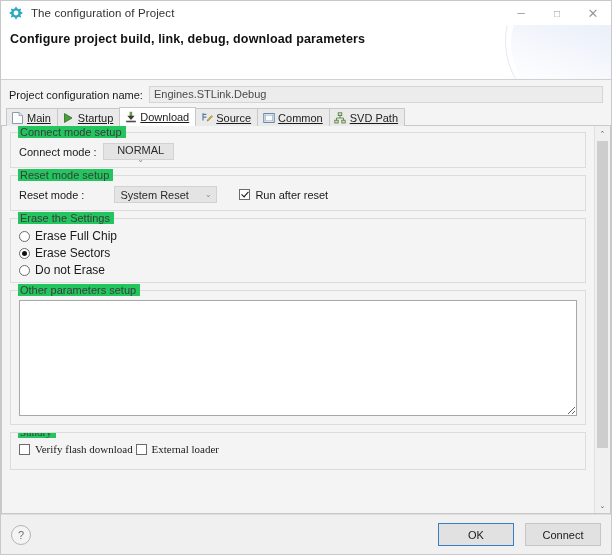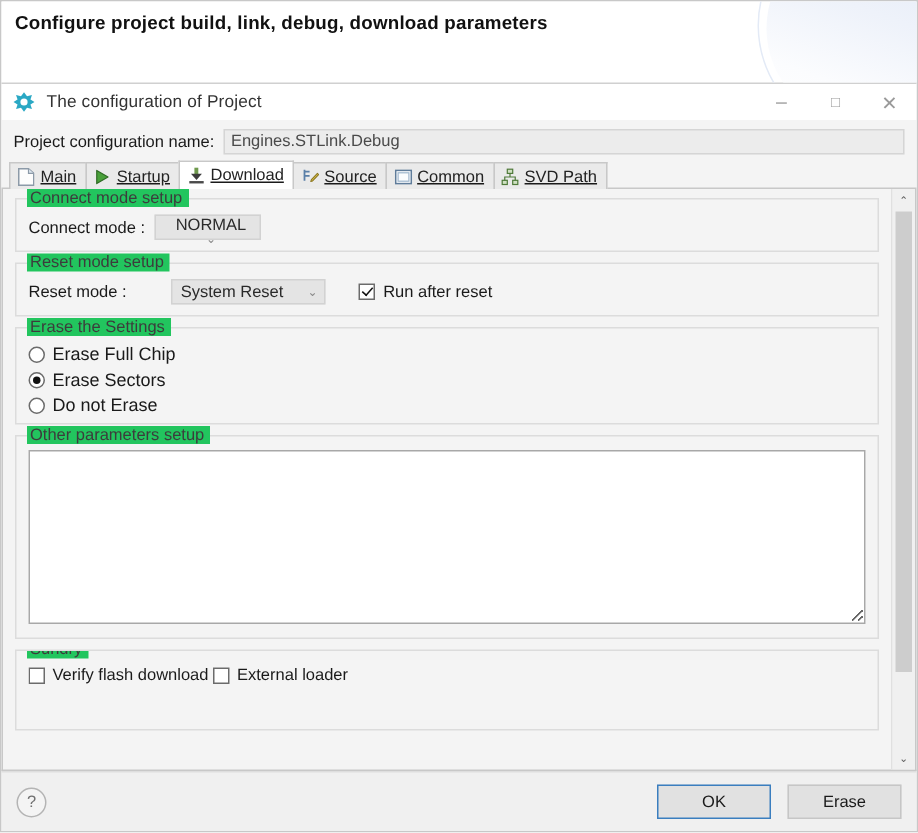--- a/index.html
+++ b/index.html
@@ -295,21 +295,21 @@
   
   .ta {
     width: 100%;
     height: 116px;
     background: #ffffff;
     border: 1px solid #a8a8a8;
     box-sizing: border-box;
     margin-top: 5px;
   }
 
-  #group-sundry { padding-bottom: 18px; overflow: hidden; }
+  #group-sundry { padding-bottom: 2px; overflow: hidden; font-family: Liberation Serif, serif; }
   #sundry-clip {
     height: 30px;
     overflow: hidden;
   }
   .chk-row { margin-top: 6px; }
 
   
   #vscroll {
     width: 15px;
     background: #f0f0f0;
@@ -380,40 +380,40 @@
   }
   .fbtn.default {
     border: 1px solid #3a7ebf;
     background: #e1e1e1;
   }
 </style>
 </head>
 <body>
 
 <div id="window">
-
-  <div id="header">
-    <div id="header-deco2"></div>
-    <div id="header-deco"></div>
-    <div id="header-title">Configure project build, link, debug, download parameters</div>
-  </div>
 
   <div id="titlebar">
     <span id="app-icon">
       <svg width="16" height="16" viewBox="0 0 16 16">
         <path d="M8 1.5 L10 4.2 L13.3 3.4 L12.3 6.3 L15 8 L12.3 9.7 L13.3 12.6 L10 11.8 L8 14.5 L6 11.8 L2.7 12.6 L3.7 9.7 L1 8 L3.7 6.3 L2.7 3.4 L6 4.2 Z" fill="#2aa8c4"></path>
         <circle cx="8" cy="8" r="2.4" fill="#ffffff"></circle>
       </svg>
     </span>
     <span id="title-text">The configuration of Project</span>
     <div id="winbtns">
       <div class="winbtn wb-min">–</div>
       <div class="winbtn wb-max">□</div>
       <div class="winbtn wb-close">✕</div>
     </div>
+  </div>
+
+  <div id="header">
+    <div id="header-deco2"></div>
+    <div id="header-deco"></div>
+    <div id="header-title">Configure project build, link, debug, download parameters</div>
   </div>
 
   <div id="body">
 
     <div id="confrow">
       <span id="conf-label">Project configuration name:</span>
       <input id="conf-input" type="text" readonly="" value="Engines.STLink.Debug" style="">
     </div>
 
     <div id="tabs">
@@ -557,17 +557,17 @@
         <div class="sb-arrow">⌄</div>
       </div>
     </div>
 
   </div>
 
   <div id="footer">
     <div id="help-btn">?</div>
     <div id="footer-btns">
       <div class="fbtn default">OK</div>
-      <div class="fbtn">Erase</div>
+      <div class="fbtn">Connect</div>
     </div>
   </div>
 
 </div>
 
 </body></html>

